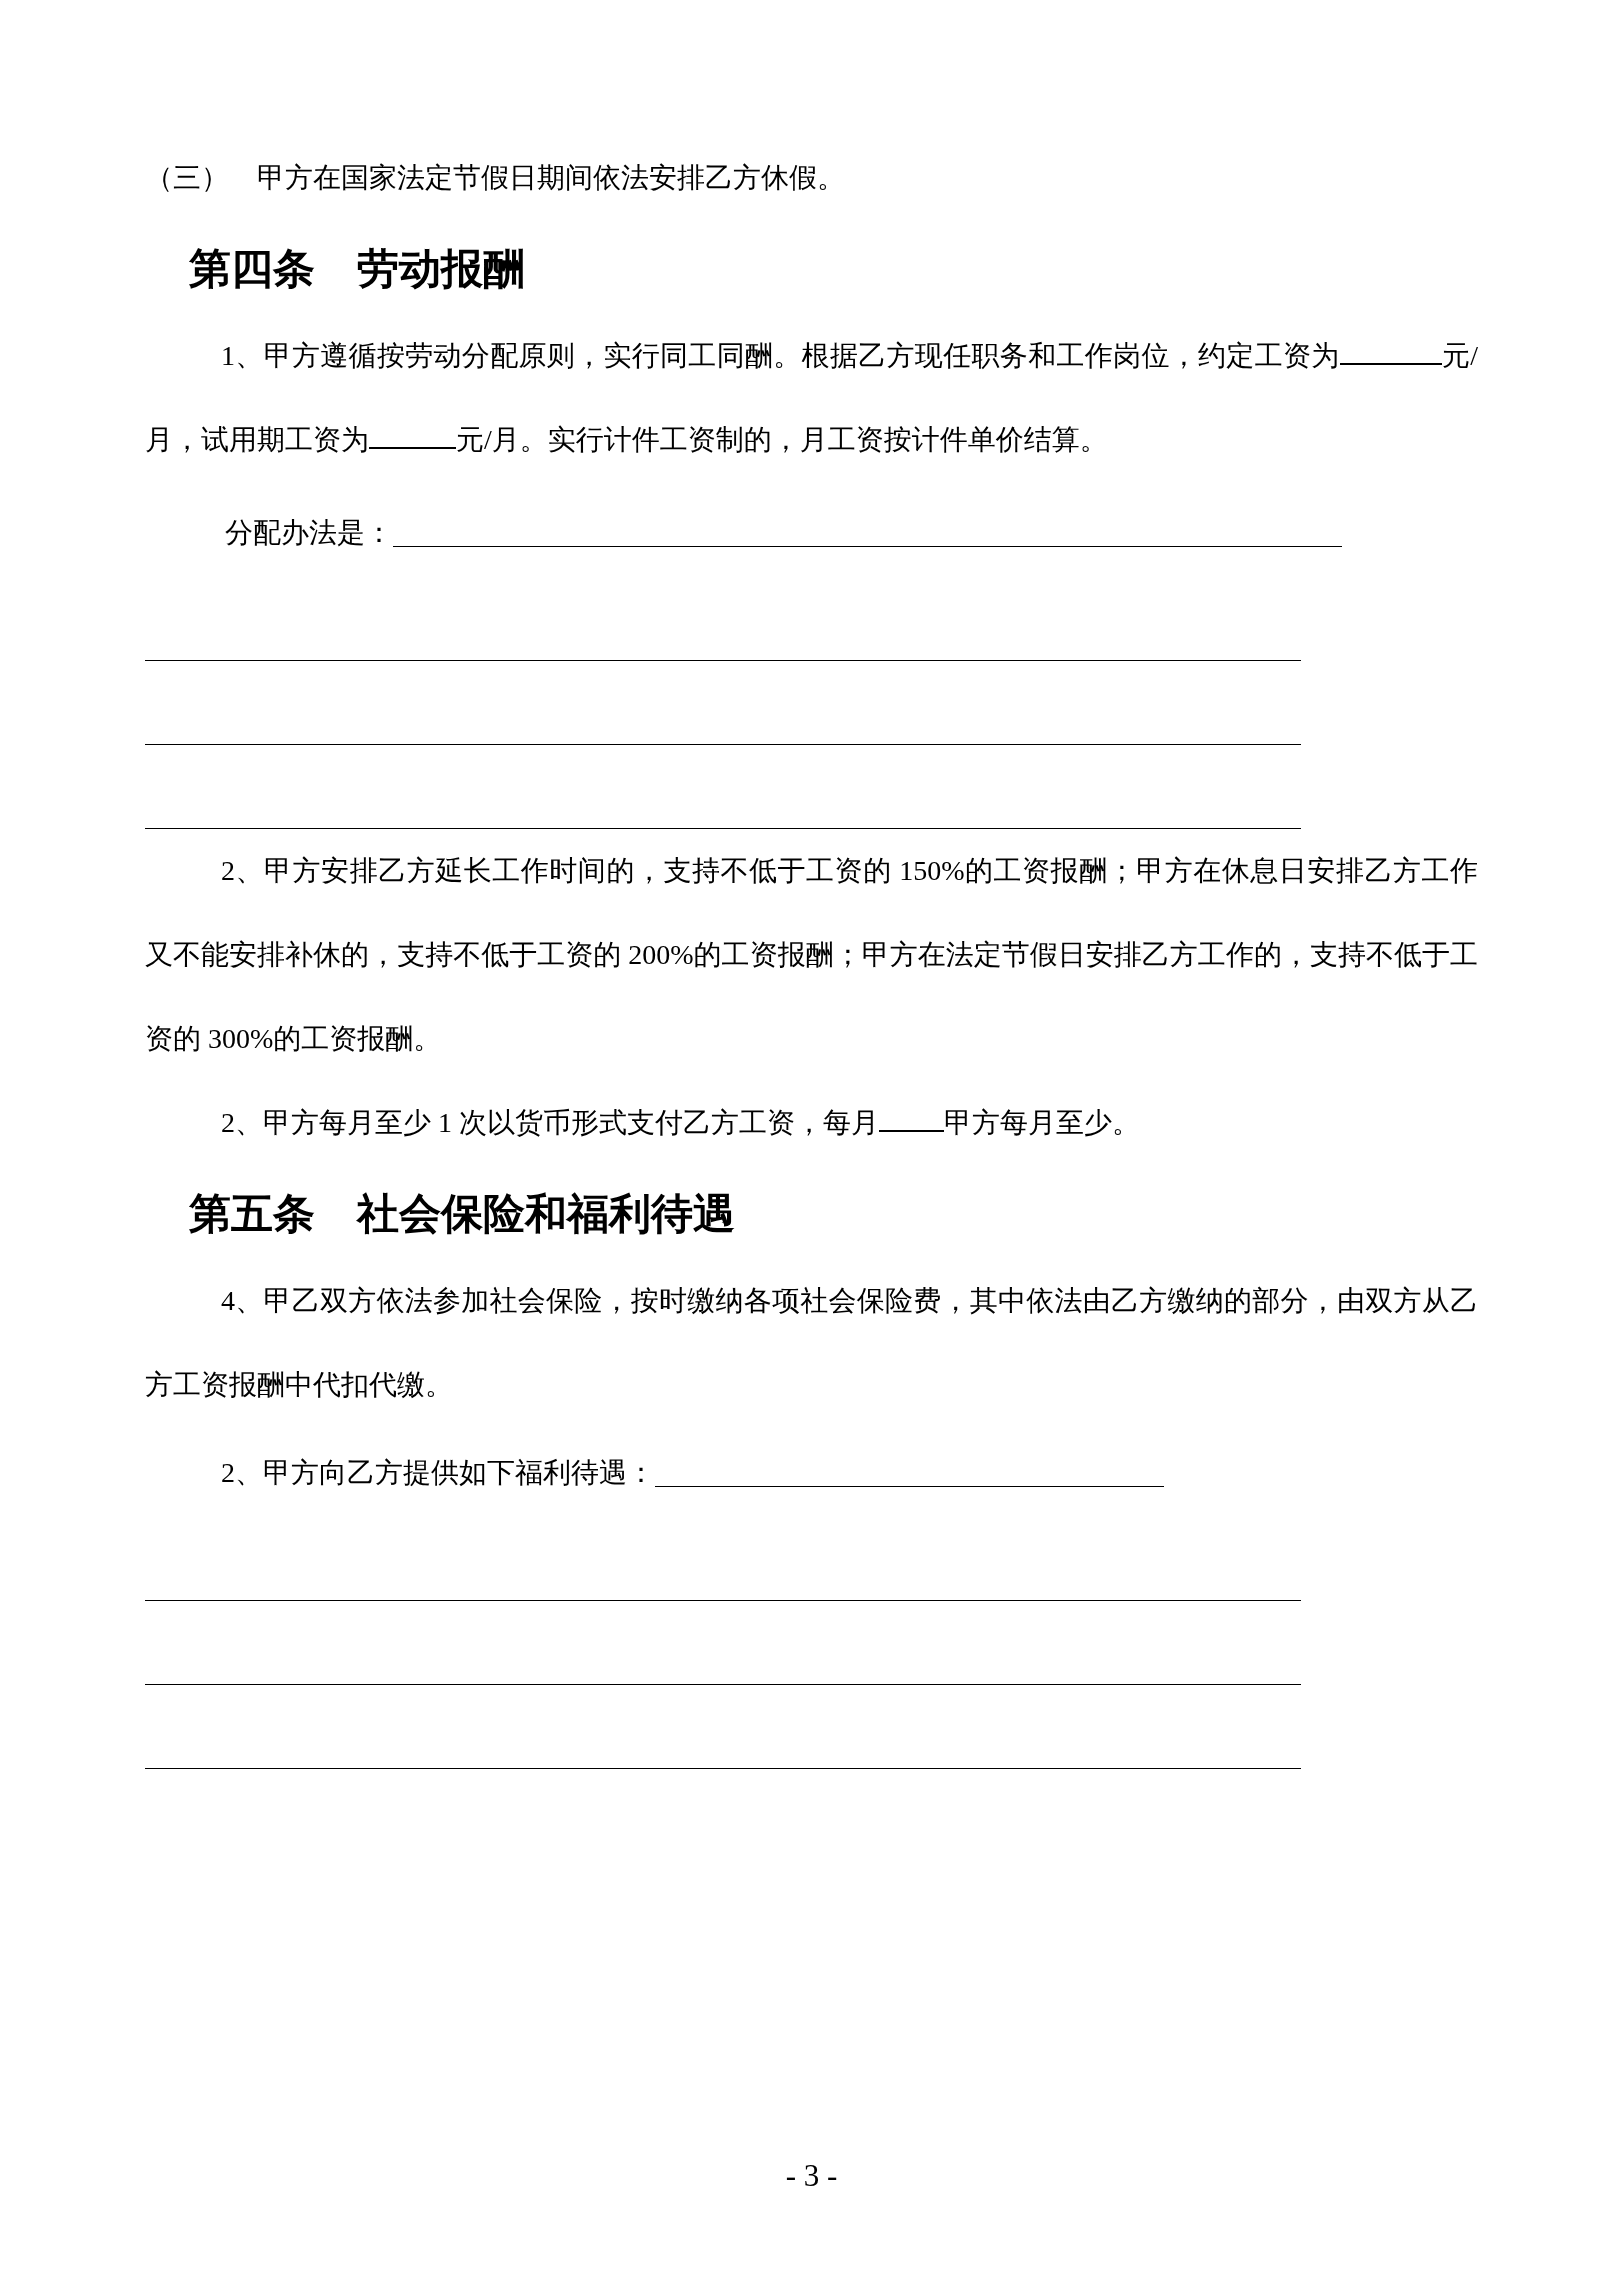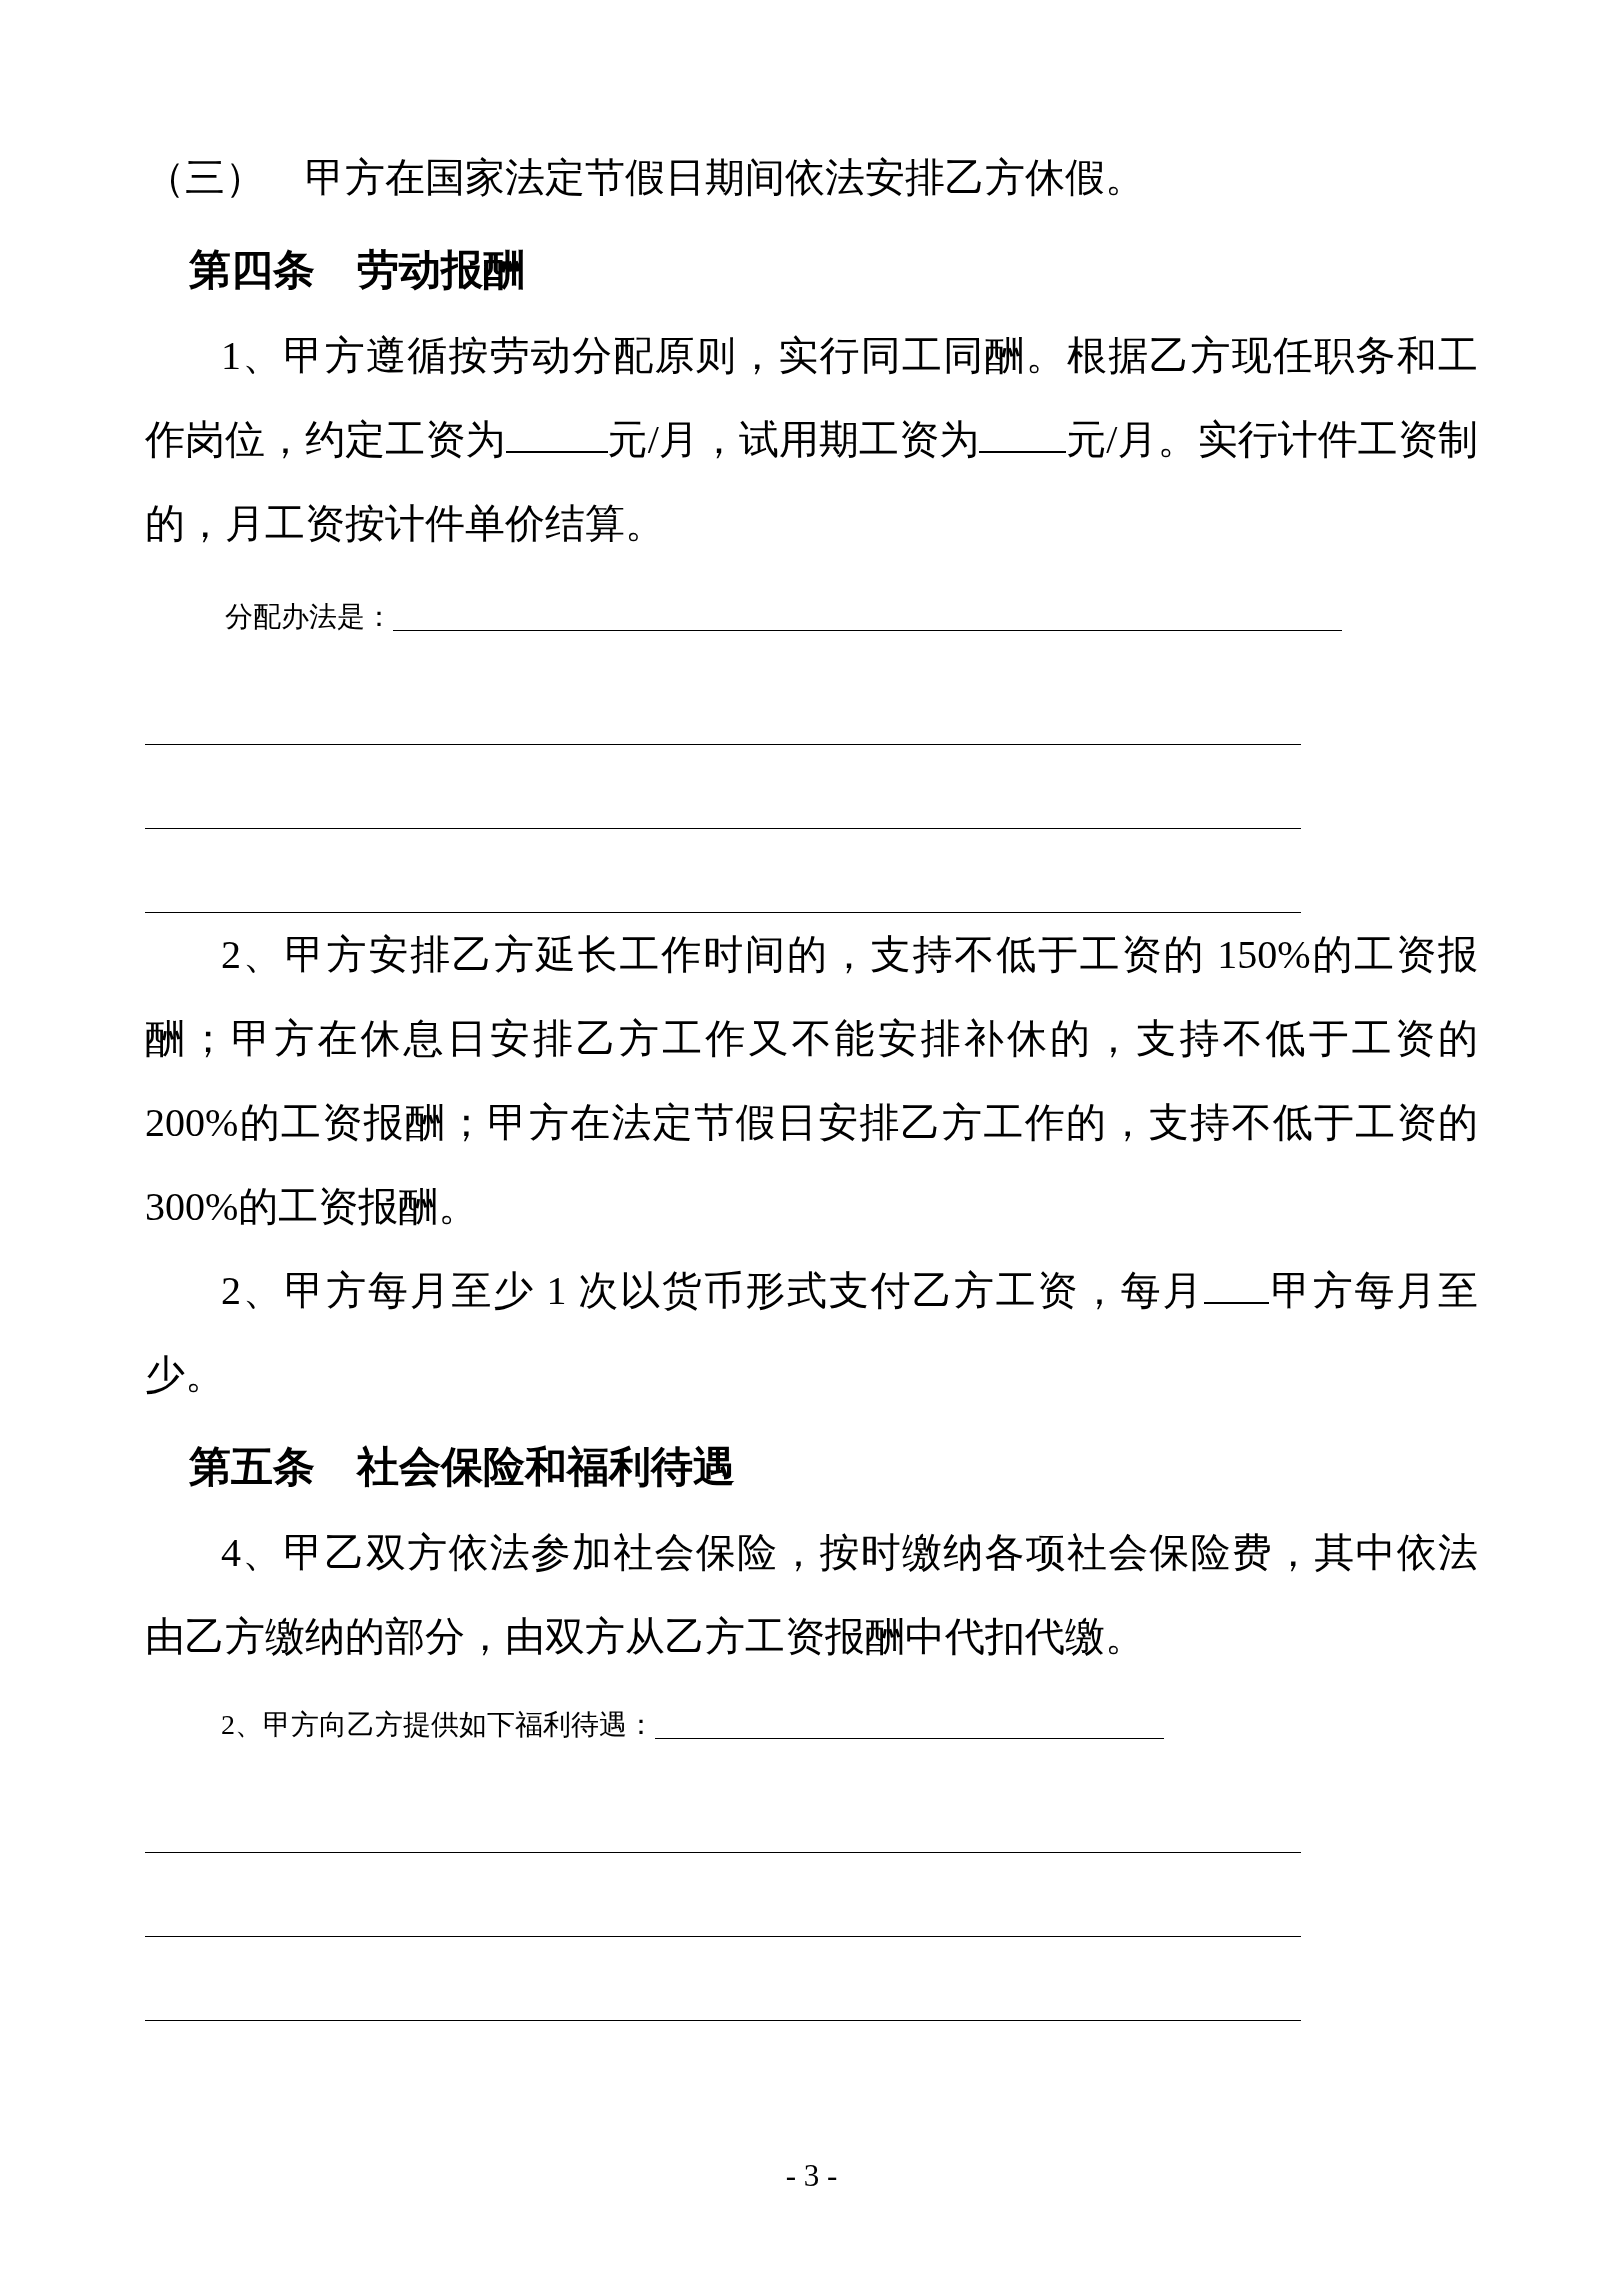--- a/index.html
+++ b/index.html
@@ -9,28 +9,28 @@
     width: 1623px;
     height: 2294px;
     margin: 0 auto;
     background: #ffffff;
     color: #000000;
     padding: 136px 145px 0 145px;
     font-family: "Liberation Serif", serif;
     overflow: hidden;
   }
   .body-text {
-    font-size: 40px;
+    font-size: 28px;
     line-height: 84px;
     text-align: justify;
     color: #000000;
   }
   .indent { text-indent: 76px; }
   .heading {
-    font-family: Liberation Sans, sans-serif;
+    font-family: Liberation Serif, serif;
     font-weight: bold;
     font-size: 42px;
     line-height: 87px;
     padding-left: 44px;
     margin: 5.5px 0 1.8px 0;
     color: #000000;
   }
   .blank-inline {
     display: inline-block;
     height: 0;

